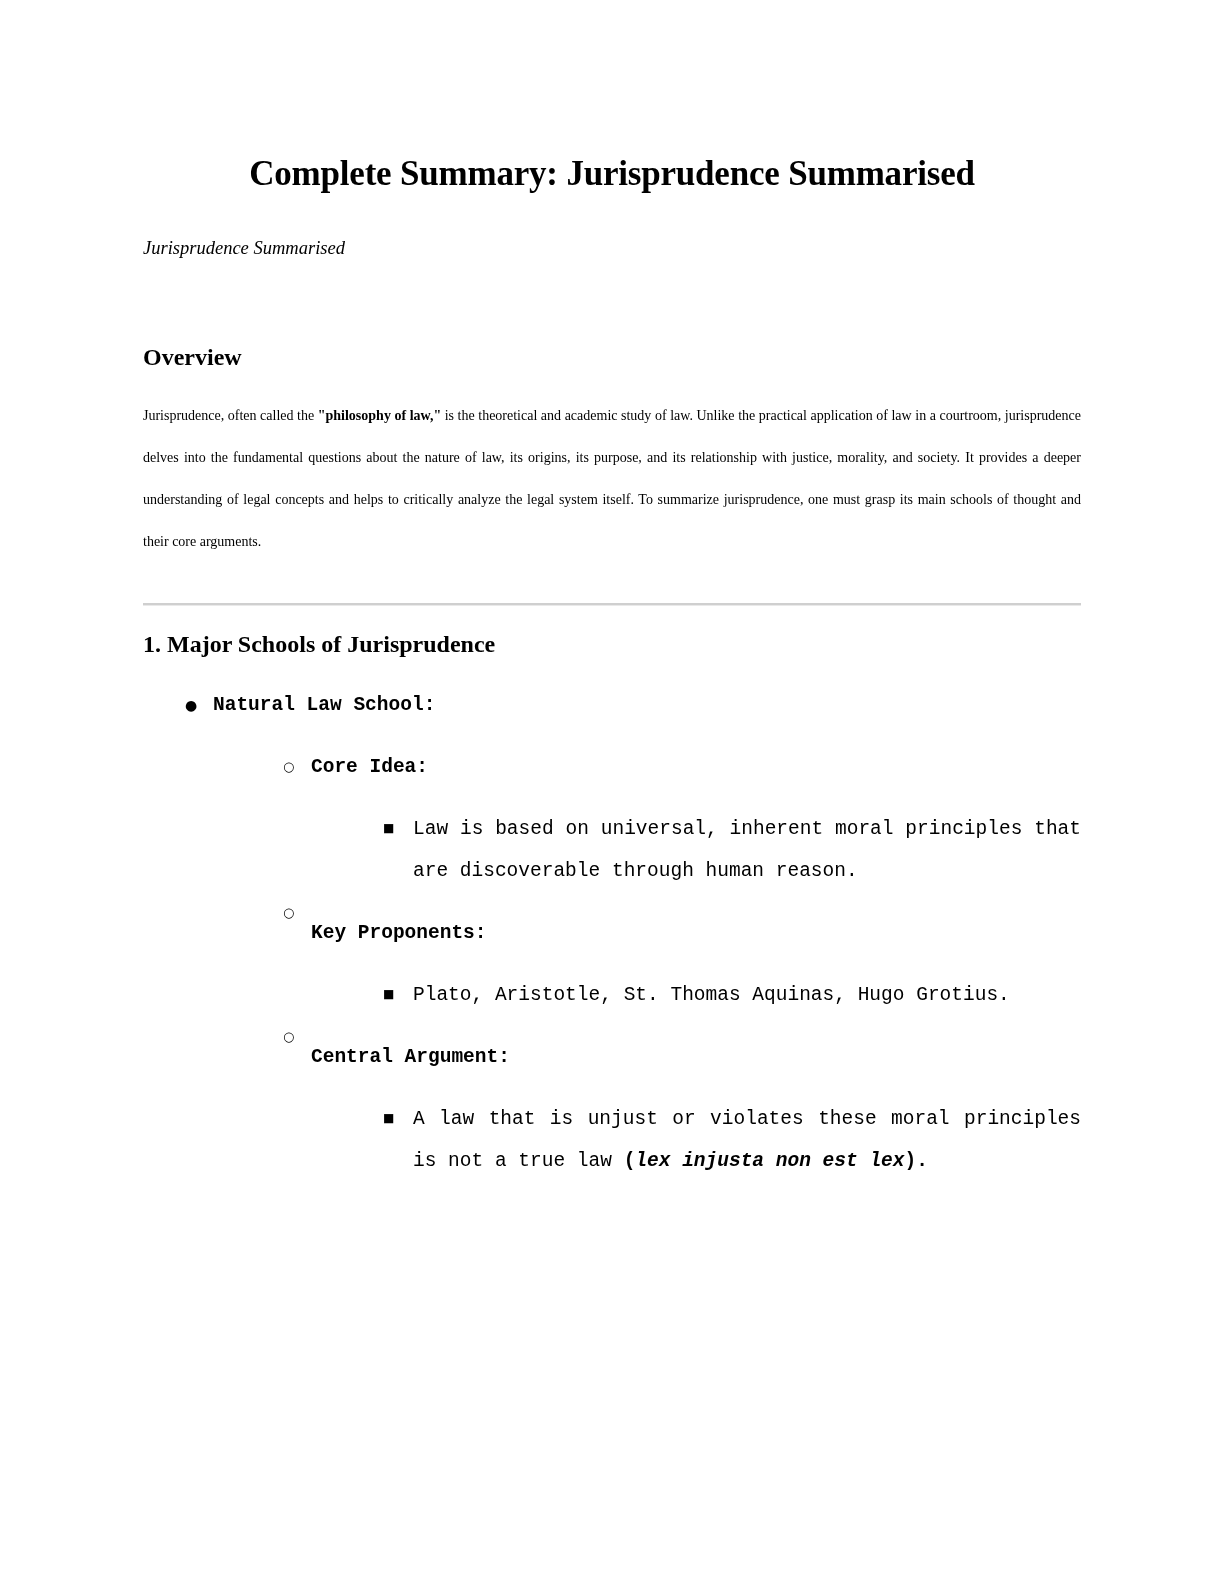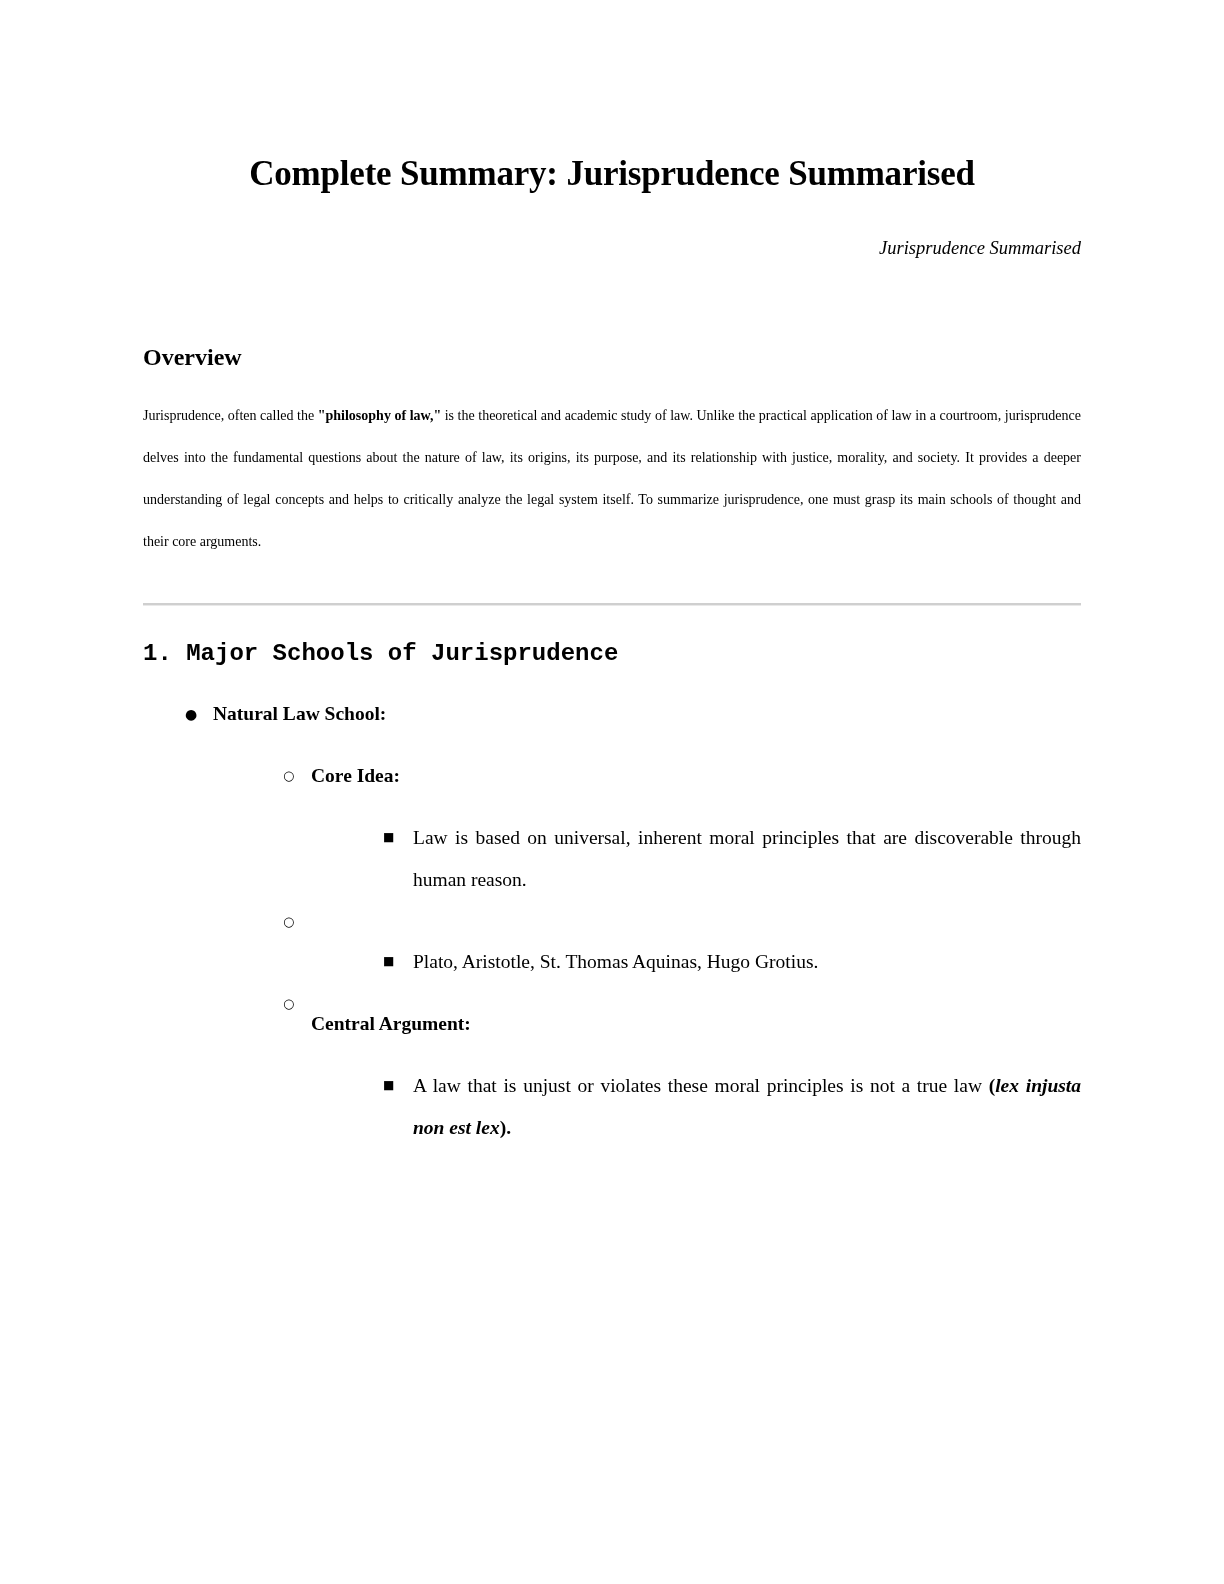--- a/index.html
+++ b/index.html
@@ -31,37 +31,37 @@
     text-align: center;
     font-size: 35px;
     font-weight: bold;
     letter-spacing: -0.2px;
     line-height: 1.25;
   }
 
   .doc-subtitle {
     margin: 0;
     padding-top: 40px;
-    text-align: right;
+    text-align: left;
     font-size: 18.5px;
     font-style: italic;
     font-weight: normal;
     line-height: 1.4;
   }
 
   
   .sec-heading {
     margin: 0;
     font-size: 24px;
     font-weight: bold;
     line-height: 1.4;
   }
 
   #overview-heading { padding-top: 79px; }
-  #schools-heading  { padding-top: 31px; font-family: Liberation Mono, monospace; }
+  #schools-heading  { padding-top: 22px; }
 
   
   .body-par {
     margin: 0;
     font-size: 14px;
     line-height: 42px;
     text-align: justify;
     text-justify: inter-word;
   }
   #overview-par { padding-top: 21px; }
@@ -97,21 +97,21 @@
   li.item > .bullet {
     position: absolute;
     left: 0;
     top: 0;
     width: 28px;
     text-align: left;
     line-height: 42px;
     font-family: "DejaVu Sans", sans-serif;
   }
 
-  li.item > .txt { display: block; }
+  li.item > .txt { display: block; font-family: Liberation Mono, monospace; }
 
   
   ul.lvl1 { padding-left: 42px; padding-top: 22px; }
   ul.lvl1 > li.item { padding-left: 28px; }
   ul.lvl1 > li.item > .bullet { font-size: 14px; }
   ul.lvl1 > li.item > .txt { font-weight: bold; }
 
   
   ul.lvl2 { padding-left: 70px; padding-top: 20px; }
   ul.lvl2 > li.item { padding-left: 28px; }
@@ -163,20 +163,21 @@
           <ul class="lvl lvl3">
             <li class="item">
               <span class="bullet">■</span>
               <span class="txt">Law is based on universal, inherent moral principles that are discoverable through human reason.</span>
             </li>
           </ul>
         </li>
 
         <li class="item">
           <span class="bullet">○</span>
+          <span class="txt">Key Proponents:</span>
 
           <ul class="lvl lvl3">
             <li class="item">
               <span class="bullet">■</span>
               <span class="txt">Plato, Aristotle, St. Thomas Aquinas, Hugo Grotius.</span>
             </li>
           </ul>
         </li>
 
         <li class="item">

